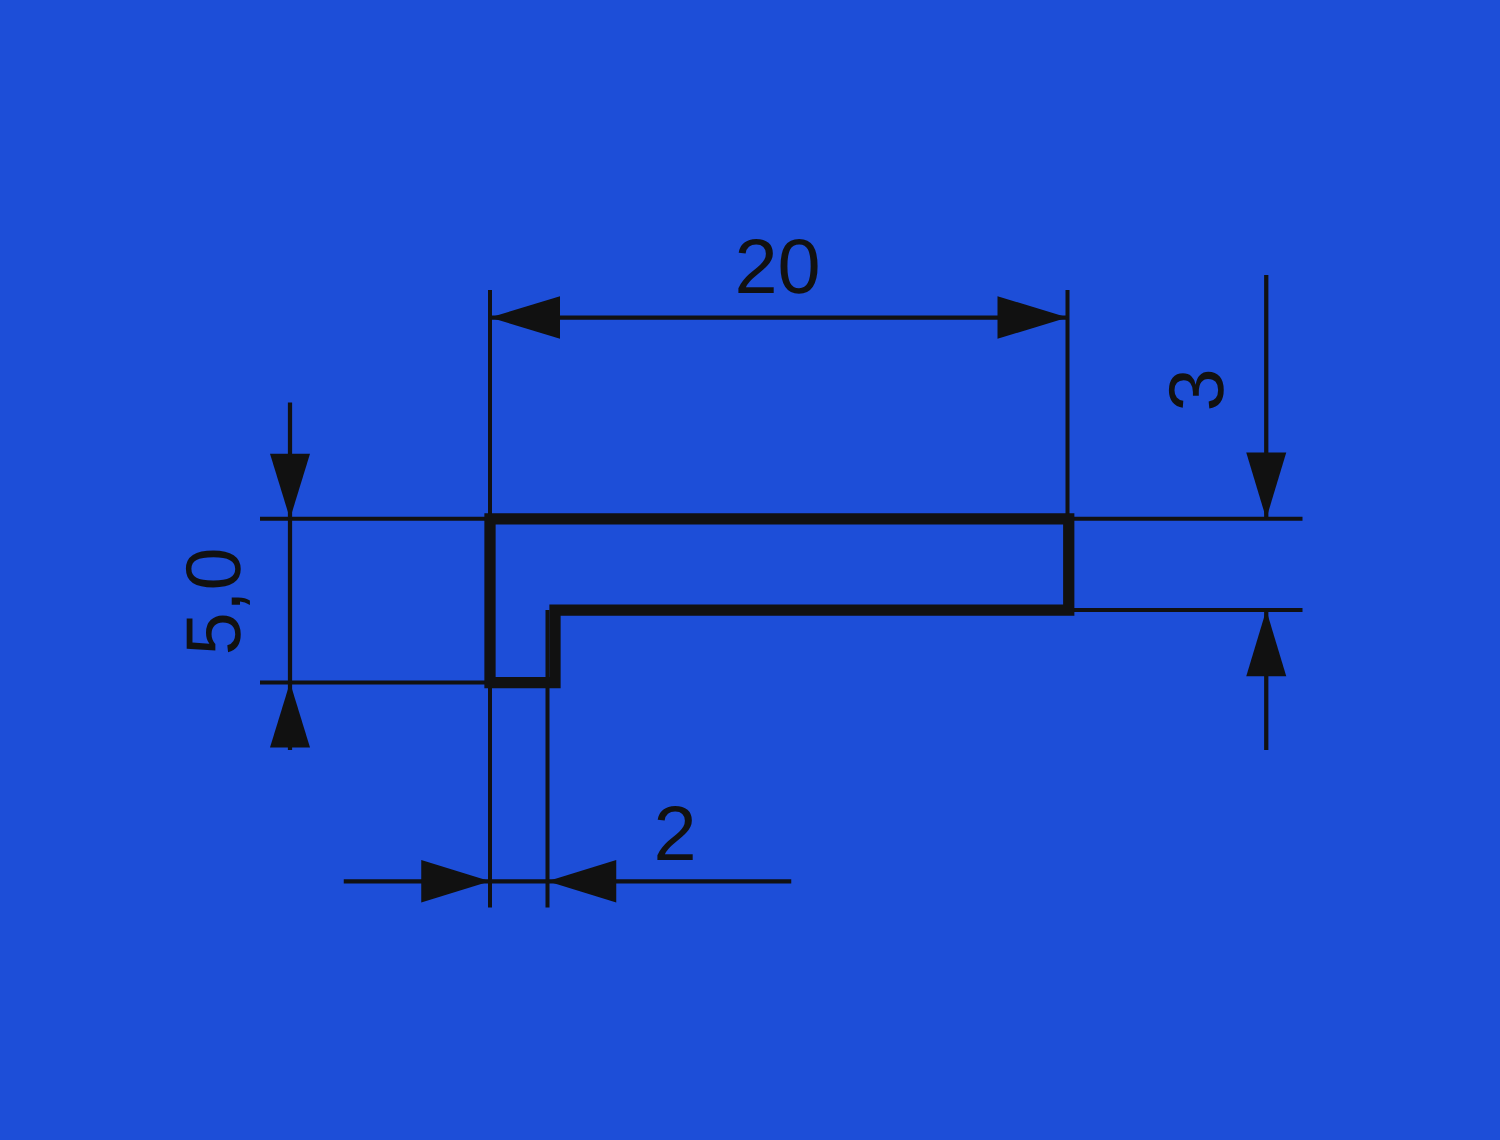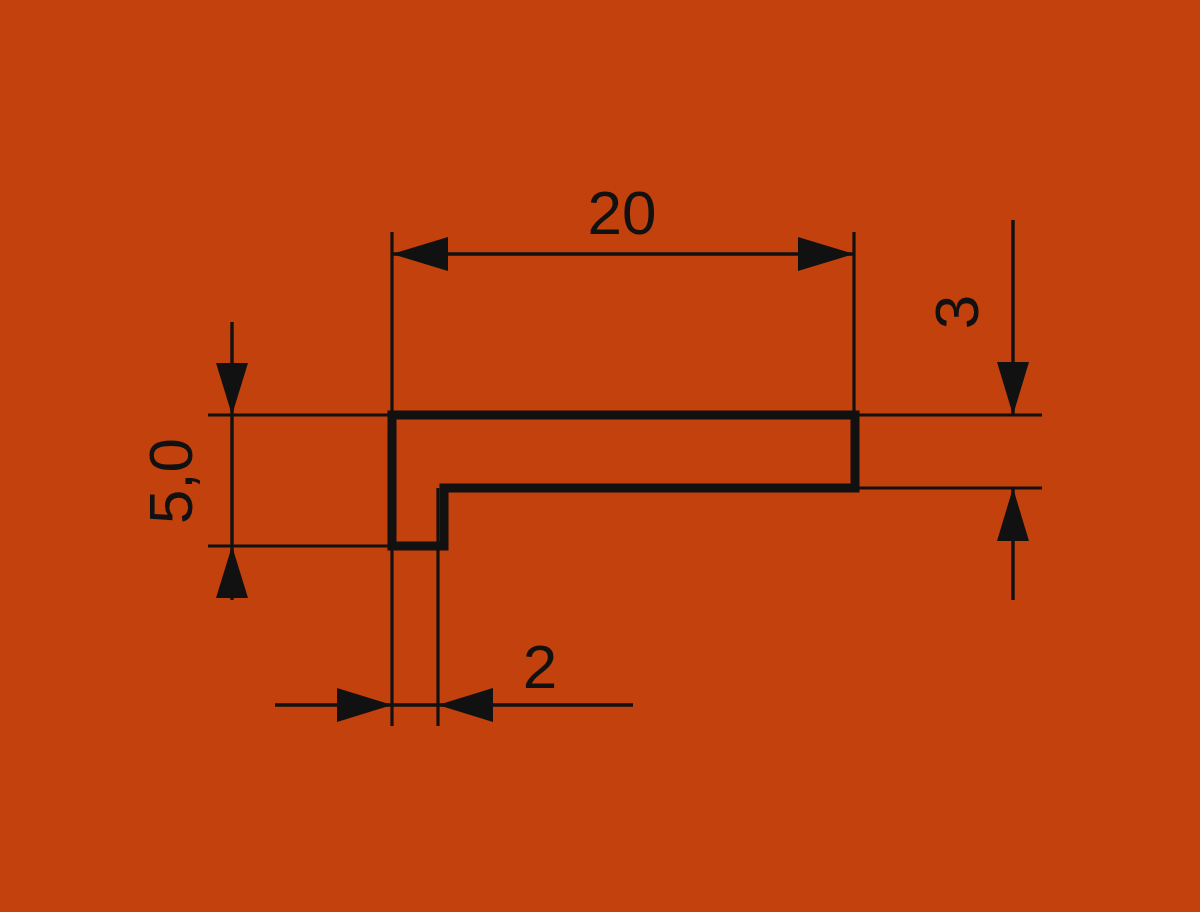--- a/index.html
+++ b/index.html
@@ -10,21 +10,21 @@
   body {
     width: 1200px;
     height: 912px;
     font-family: "Liberation Sans", sans-serif;
     overflow: hidden;
   }
   #drawing-root {
     position: relative;
     width: 1200px;
     height: 912px;
-    background: #c2410c;
+    background: #1d4ed8;
   }
   svg.drawing-canvas {
     display: block;
     width: 1200px;
     height: 912px;
   }
   .dim-text {
     font-family: "Liberation Sans", sans-serif;
     font-size: 62px;
     fill: #111111;

